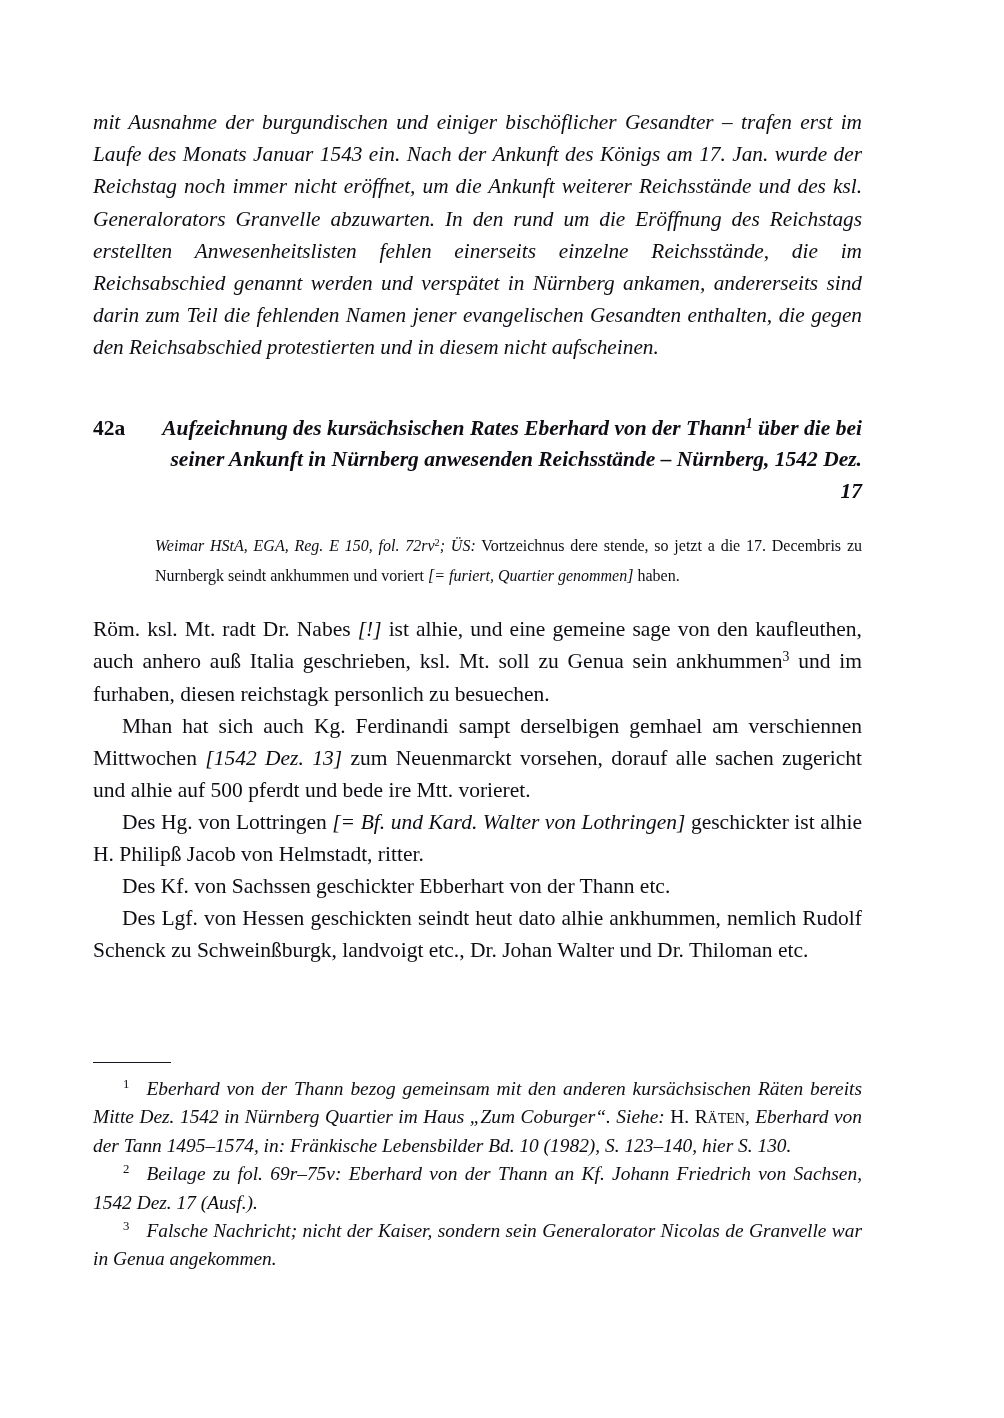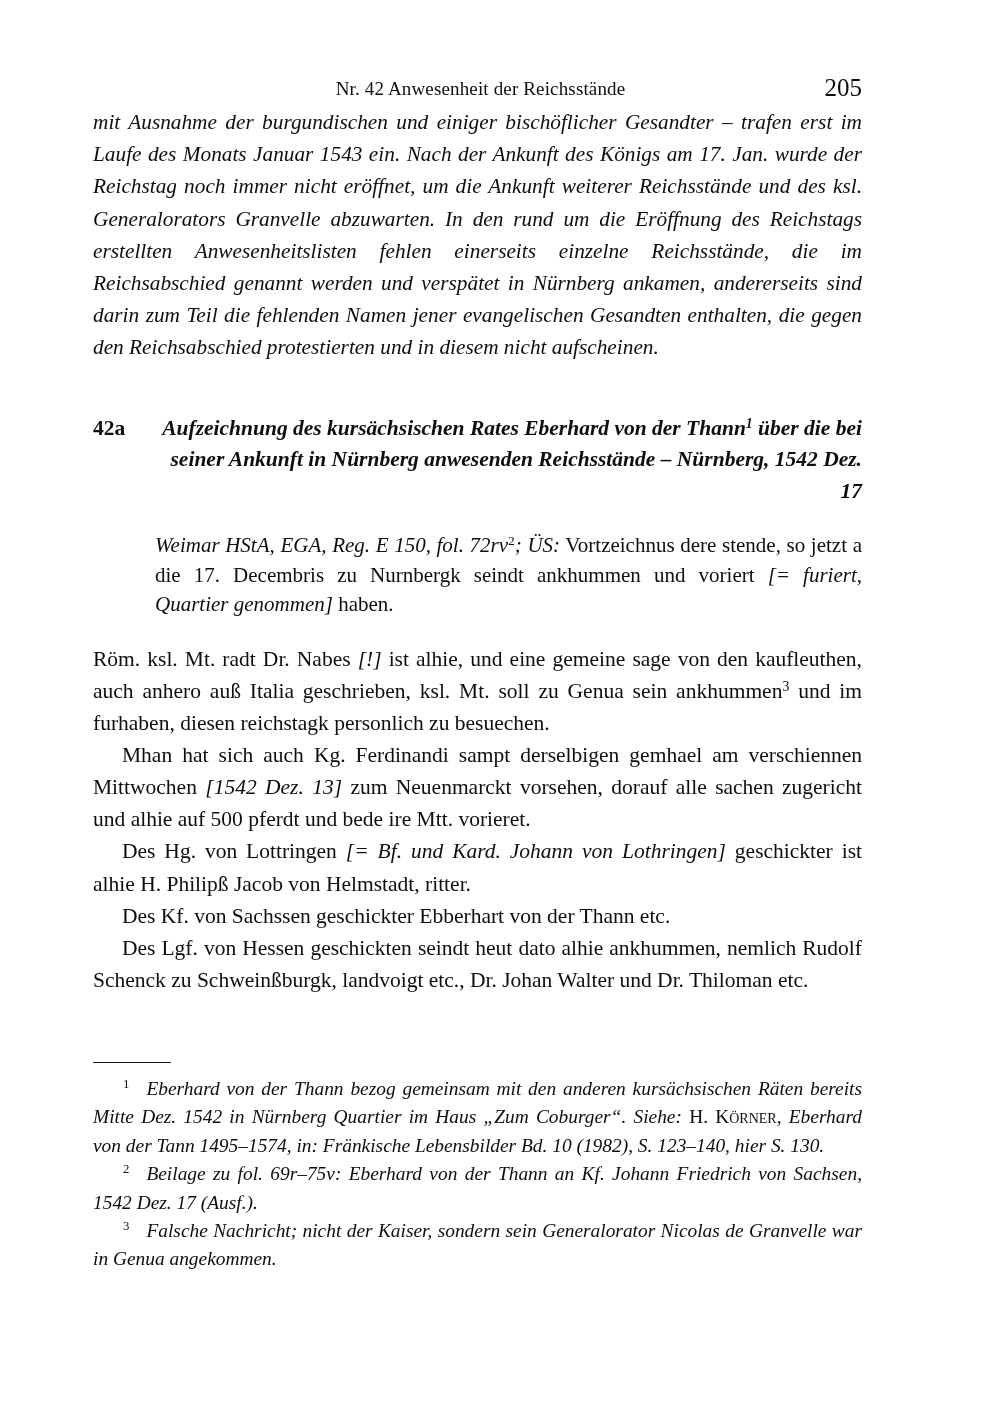--- a/index.html
+++ b/index.html
@@ -94,21 +94,21 @@
   }
   .heading-text {
     display: block;
   }
 
   
   .source-block {
     margin-top: 24px;
     margin-left: 62px;
     width: 707px;
-    font-size: 21px;
+    font-size: 16px;
     line-height: 29.6px;
     text-align: justify;
   }
   .source-block i { font-style: italic; }
 
   
   .body-start {
     margin-top: 23px;
   }
   .body-cont {
@@ -152,52 +152,48 @@
     font-variant: small-caps;
     font-style: normal;
   }
   .roman { font-style: normal; margin-top: 29px; }
 </style>
 </head>
 <body>
 
 <div class="page">
 
-  <div class="running-head">
-    <span class="running-head-title">Nr. 42 Anwesenheit der Reichsstände</span>
-    <span class="running-head-folio">205</span>
-  </div>
 
   <div class="content">
 
     <p class="intro">mit Ausnahme der burgundischen und einiger bischöflicher Gesandter – trafen erst im Laufe des Monats Januar 1543 ein. Nach der Ankunft des Königs am 17. Jan. wurde der Reichstag noch immer nicht eröffnet, um die Ankunft weiterer Reichsstände und des ksl. Generalorators Granvelle abzuwarten. In den rund um die Eröffnung des Reichstags erstellten Anwesenheitslisten fehlen einerseits einzelne Reichsstände, die im Reichsabschied genannt werden und verspätet in Nürnberg ankamen, andererseits sind darin zum Teil die fehlenden Namen jener evangelischen Gesandten enthalten, die gegen den Reichsabschied protestierten und in diesem nicht aufscheinen.</p>
 
     <div class="heading-block">
       <span class="heading-number">42a</span>
       <span class="heading-text">
         <span>Aufzeichnung des kursächsischen Rates Eberhard von der Thann</span><sup>1</sup><span> über die bei seiner Ankunft in Nürnberg anwesenden Reichsstände – Nürnberg, 1542 Dez. 17</span>
       </span>
     </div>
 
     <div class="source-block">
       <i>Weimar HStA, EGA, Reg. E 150, fol. 72rv</i><sup>2</sup><i>; ÜS:</i><span> Vortzeichnus dere stende, so jetzt a die 17. Decembris zu Nurnbergk seindt ankhummen und voriert </span><i>[= furiert, Quartier genommen]</i><span> haben.</span>
     </div>
 
     <div id="body-paragraphs">
         <p class="body-start"><span class="roman">Röm. ksl. Mt. radt Dr. Nabes </span><i>[!]</i><span class="roman"> ist alhie, und eine gemeine sage von den kaufleuthen, auch anhero auß Italia geschrieben, ksl. Mt. soll zu Genua sein ankhummen</span><sup>3</sup><span class="roman"> und im furhaben, diesen reichstagk personlich zu besuechen.</span></p>
         <p class="body-cont"><span class="roman">Mhan hat sich auch Kg. Ferdinandi sampt derselbigen gemhael am verschiennen Mittwochen </span><i>[1542 Dez. 13]</i><span class="roman"> zum Neuenmarckt vorsehen, dorauf alle sachen zugericht und alhie auf 500 pferdt und bede ire Mtt. vorieret.</span></p>
-        <p class="body-cont"><span class="roman">Des Hg. von Lottringen </span><i>[= Bf. und Kard. Johann von Lothringen]</i><span class="roman"> geschickter ist alhie H. Philipß Jacob von Helmstadt, ritter.</span></p>
+        <p class="body-cont"><span class="roman">Des Hg. von Lottringen </span><i>[= Bf. und Kard. Walter von Lothringen]</i><span class="roman"> geschickter ist alhie H. Philipß Jacob von Helmstadt, ritter.</span></p>
         <p class="body-cont"><span class="roman">Des Kf. von Sachssen geschickter Ebberhart von der Thann etc.</span></p>
         <p class="body-cont"><span class="roman">Des Lgf. von Hessen geschickten seindt heut dato alhie ankhummen, nemlich Rudolf Schenck zu Schweinßburgk, landvoigt etc., Dr. Johan Walter und Dr. Thiloman etc.</span></p>
       </div>
 
   </div>
 
   <div class="footnotes">
     <div class="fn-rule"></div>
     <div id="footnote-list">
-        <p><span class="fn-marker">1</span><i>Eberhard von der Thann bezog gemeinsam mit den anderen kursächsischen Räten bereits Mitte Dez. 1542 in Nürnberg Quartier im Haus „Zum Coburger“. Siehe: </i><span class="roman">H. </span><span class="smallcaps">Körner</span><i>, Eberhard von der Tann 1495–1574, in: Fränkische Lebensbilder Bd. 10 (1982), S. 123–140, hier S. 130.</i></p>
+        <p><span class="fn-marker">1</span><i>Eberhard von der Thann bezog gemeinsam mit den anderen kursächsischen Räten bereits Mitte Dez. 1542 in Nürnberg Quartier im Haus „Zum Coburger“. Siehe: </i><span class="roman">H. </span><span class="smallcaps">Räten</span><i>, Eberhard von der Tann 1495–1574, in: Fränkische Lebensbilder Bd. 10 (1982), S. 123–140, hier S. 130.</i></p>
         <p><span class="fn-marker">2</span><i>Beilage zu fol. 69r–75v: Eberhard von der Thann an Kf. Johann Friedrich von Sachsen, 1542 Dez. 17 (Ausf.).</i></p>
         <p><span class="fn-marker">3</span><i>Falsche Nachricht; nicht der Kaiser, sondern sein Generalorator Nicolas de Granvelle war in Genua angekommen.</i></p>
       </div>
   </div>
 
 </div>
 
 </body></html>

